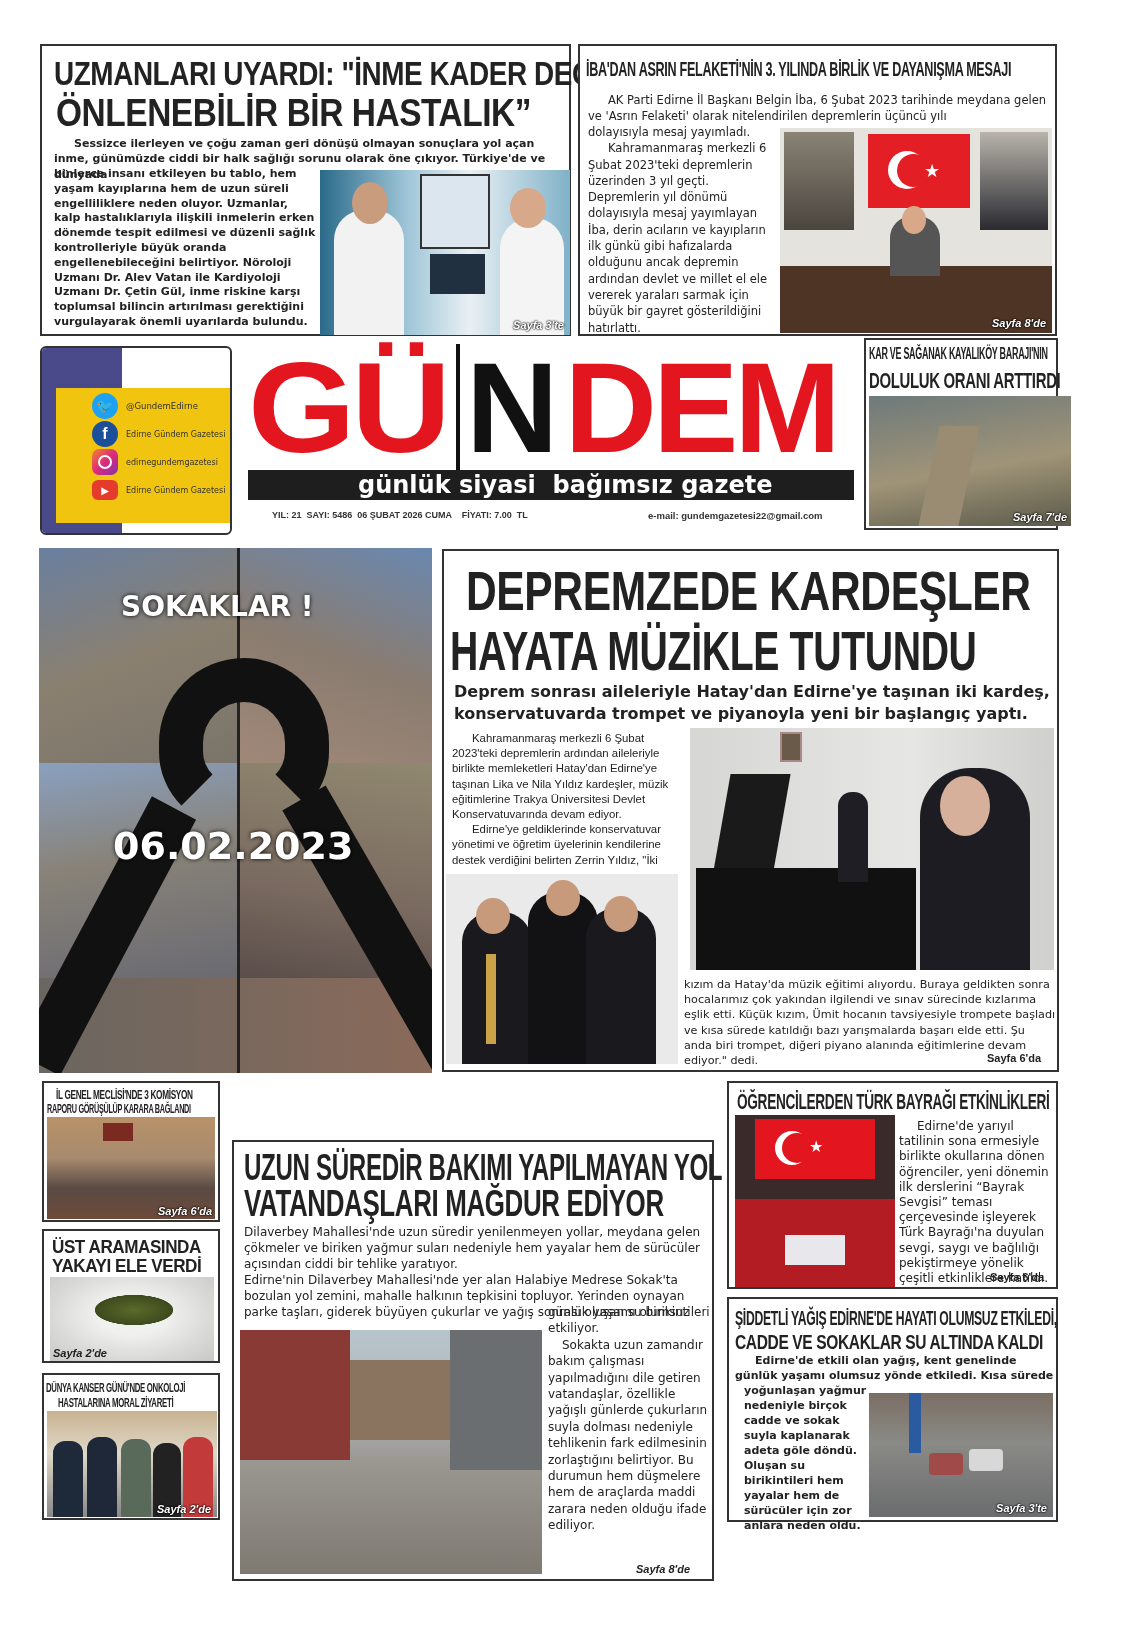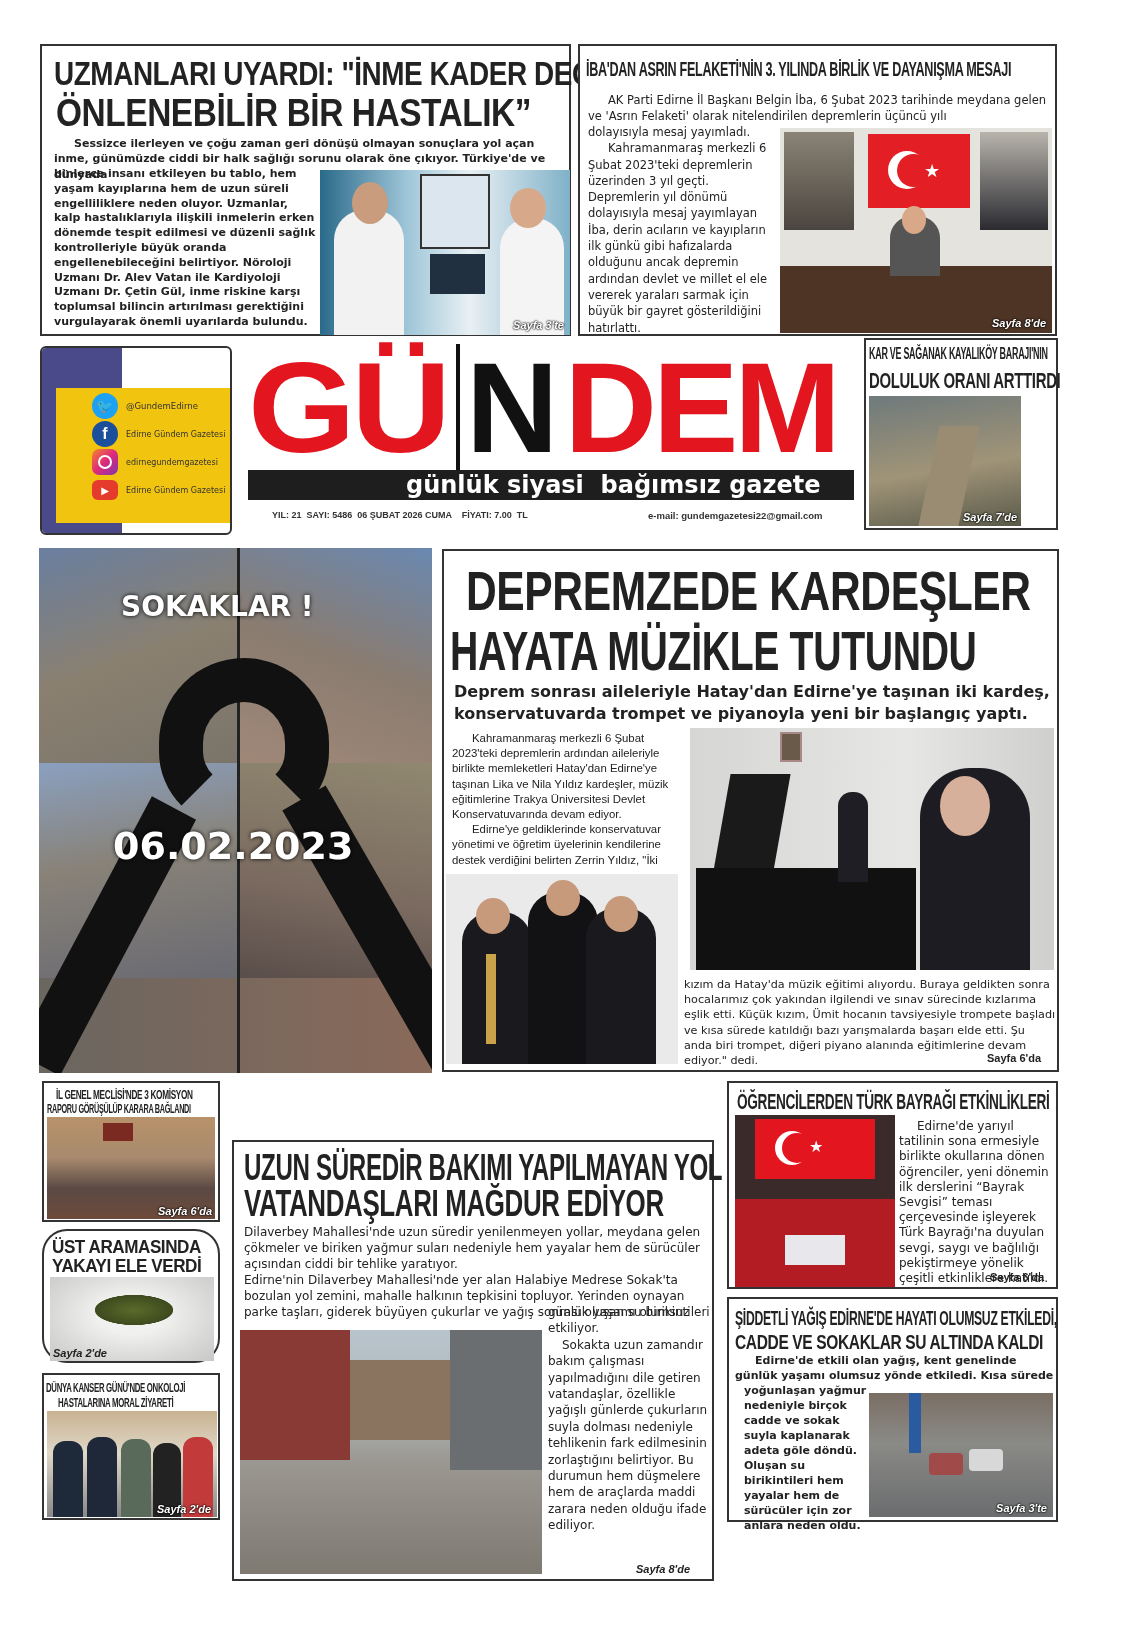--- a/index.html
+++ b/index.html
@@ -80,29 +80,29 @@
   </div>
 </div>
 
 <div style="position:absolute;left:248px;top:346px;width:608px;height:190px;">
   <div style="position:absolute;left:0;top:4px;height:122px;display:flex;align-items:flex-end;">
     <span style="font:bold 128px/1 'Liberation Sans',sans-serif;color:#e3161f;letter-spacing:-4px;transform:scaleX(1.08);display:inline-block;transform-origin:left;">GÜ</span>
     <span style="margin-left:24px;font:bold 128px/1 'Liberation Sans',sans-serif;color:#111;border-left:4px solid #111;padding-left:6px;">N</span>
     <span style="margin-left:6px;font:bold 128px/1 'Liberation Sans',sans-serif;color:#e3161f;letter-spacing:-4px;">DEM</span>
   </div>
   <div style="position:absolute;left:0;top:124px;width:606px;height:30px;background:#1e1e1e;"></div>
-  <div style="position:absolute;left:110px;top:124px;font:bold 24px/30px 'DejaVu Sans',sans-serif;color:#fff;white-space:pre;margin-left:48px;">günlük siyasi  bağımsız gazete</div>
+  <div style="position:absolute;left:110px;top:124px;font:bold 24px/30px 'DejaVu Sans',sans-serif;color:#fff;white-space:pre;">günlük siyasi  bağımsız gazete</div>
   <div style="position:absolute;left:24px;top:164px;font:bold 9px 'Liberation Sans',sans-serif;color:#333;white-space:pre;">YIL: 21  SAYI: 5486  06 ŞUBAT 2026 CUMA    FİYATI: 7.00  TL</div>
   <div style="position:absolute;left:400px;top:164px;font:bold 9.5px 'Liberation Sans',sans-serif;color:#333;white-space:pre;">e-mail: gundemgazetesi22@gmail.com</div>
 </div>
 
 <div class="box" style="left:864px;top:338px;width:194px;height:192px;">
   <div class="hl" style="position:absolute;left:3px;top:6px;font-size:16px;transform:scaleX(0.56);white-space:nowrap;">KAR VE SAĞANAK KAYALIKÖY BARAJI'NIN</div>
   <div class="hl" style="position:absolute;left:3px;top:30px;font-size:22px;transform:scaleX(0.68);white-space:nowrap;">DOLULUK ORANI ARTTIRDI</div>
-  <div class="ph" style="left:3px;top:56px;width:152px;height:130px;background:linear-gradient(170deg,#6e7a7c 0%,#8e8a78 35%,#a09478 55%,#5a5a4a 100%);">
+  <div class="ph" style="left:3px;top:56px;width:202px;height:130px;background:linear-gradient(170deg,#6e7a7c 0%,#8e8a78 35%,#a09478 55%,#5a5a4a 100%);">
     <div style="position:absolute;left:60px;top:30px;width:40px;height:100px;background:#9a8c72;transform:skewX(-12deg)"></div>
     <span class="sayfa" style="right:4px;bottom:3px;">Sayfa 7'de</span>
   </div>
 </div>
 
 <div class="ph" style="left:39px;top:548px;width:393px;height:525px;background:#5a5a5a;">
   <div style="position:absolute;left:0;top:0;width:200px;height:215px;background:linear-gradient(160deg,#6a7fa0,#8a8070 50%,#7a746a)"></div>
   <div style="position:absolute;left:200px;top:0;width:193px;height:215px;background:linear-gradient(200deg,#6a88b0,#8a7c70 50%,#a08878)"></div>
   <div style="position:absolute;left:0;top:215px;width:200px;height:215px;background:linear-gradient(170deg,#8aa0c0,#888278 45%,#6a6a72)"></div>
   <div style="position:absolute;left:200px;top:215px;width:193px;height:215px;background:linear-gradient(190deg,#908870,#7a6a60 60%,#5a4e4a)"></div>
@@ -146,21 +146,21 @@
 
 <div class="box" style="left:42px;top:1081px;width:178px;height:141px;">
   <div class="hl" style="position:absolute;left:12px;top:6px;font-size:12.5px;transform:scaleX(0.66);white-space:nowrap;">İL GENEL MECLİSİ'NDE 3 KOMİSYON</div>
   <div class="hl" style="position:absolute;left:3px;top:20px;font-size:12.5px;transform:scaleX(0.58);white-space:nowrap;">RAPORU GÖRÜŞÜLÜP KARARA BAĞLANDI</div>
   <div class="ph" style="left:3px;top:34px;width:168px;height:102px;background:linear-gradient(#b8926a 0%,#a88a6e 40%,#5a4a44 70%,#6e4a3a 100%);">
     <div style="position:absolute;left:56px;top:6px;width:30px;height:18px;background:#7a2a20"></div>
     <span class="sayfa" style="right:3px;bottom:2px;">Sayfa 6'da</span>
   </div>
 </div>
 
-<div class="box" style="left:42px;top:1229px;width:178px;height:134px;border-radius:25px;">
+<div class="box" style="left:42px;top:1229px;width:178px;height:134px;">
   <div class="hl" style="position:absolute;left:8px;top:6px;font-size:19px;transform:scaleX(0.9);white-space:nowrap;">ÜST ARAMASINDA</div>
   <div class="hl" style="position:absolute;left:8px;top:25px;font-size:19px;transform:scaleX(0.9);white-space:nowrap;">YAKAYI ELE VERDİ</div>
   <div class="ph" style="left:6px;top:46px;width:164px;height:84px;background:radial-gradient(ellipse at 50% 45%,#f0f0ee 30%,#d8d8d6 70%,#c8c8c6);">
     <div style="position:absolute;left:45px;top:18px;width:78px;height:30px;background:radial-gradient(ellipse,#5a6a2a,#3e4a1e 70%,transparent 72%)"></div>
     <span class="sayfa dark" style="left:3px;bottom:2px;font-style:italic;">Sayfa 2'de</span>
   </div>
 </div>
 
 <div class="box" style="left:42px;top:1373px;width:178px;height:147px;">
   <div class="hl" style="position:absolute;left:2px;top:6px;font-size:13px;transform:scaleX(0.6);white-space:nowrap;">DÜNYA KANSER GÜNÜ'NDE ONKOLOJİ</div>

